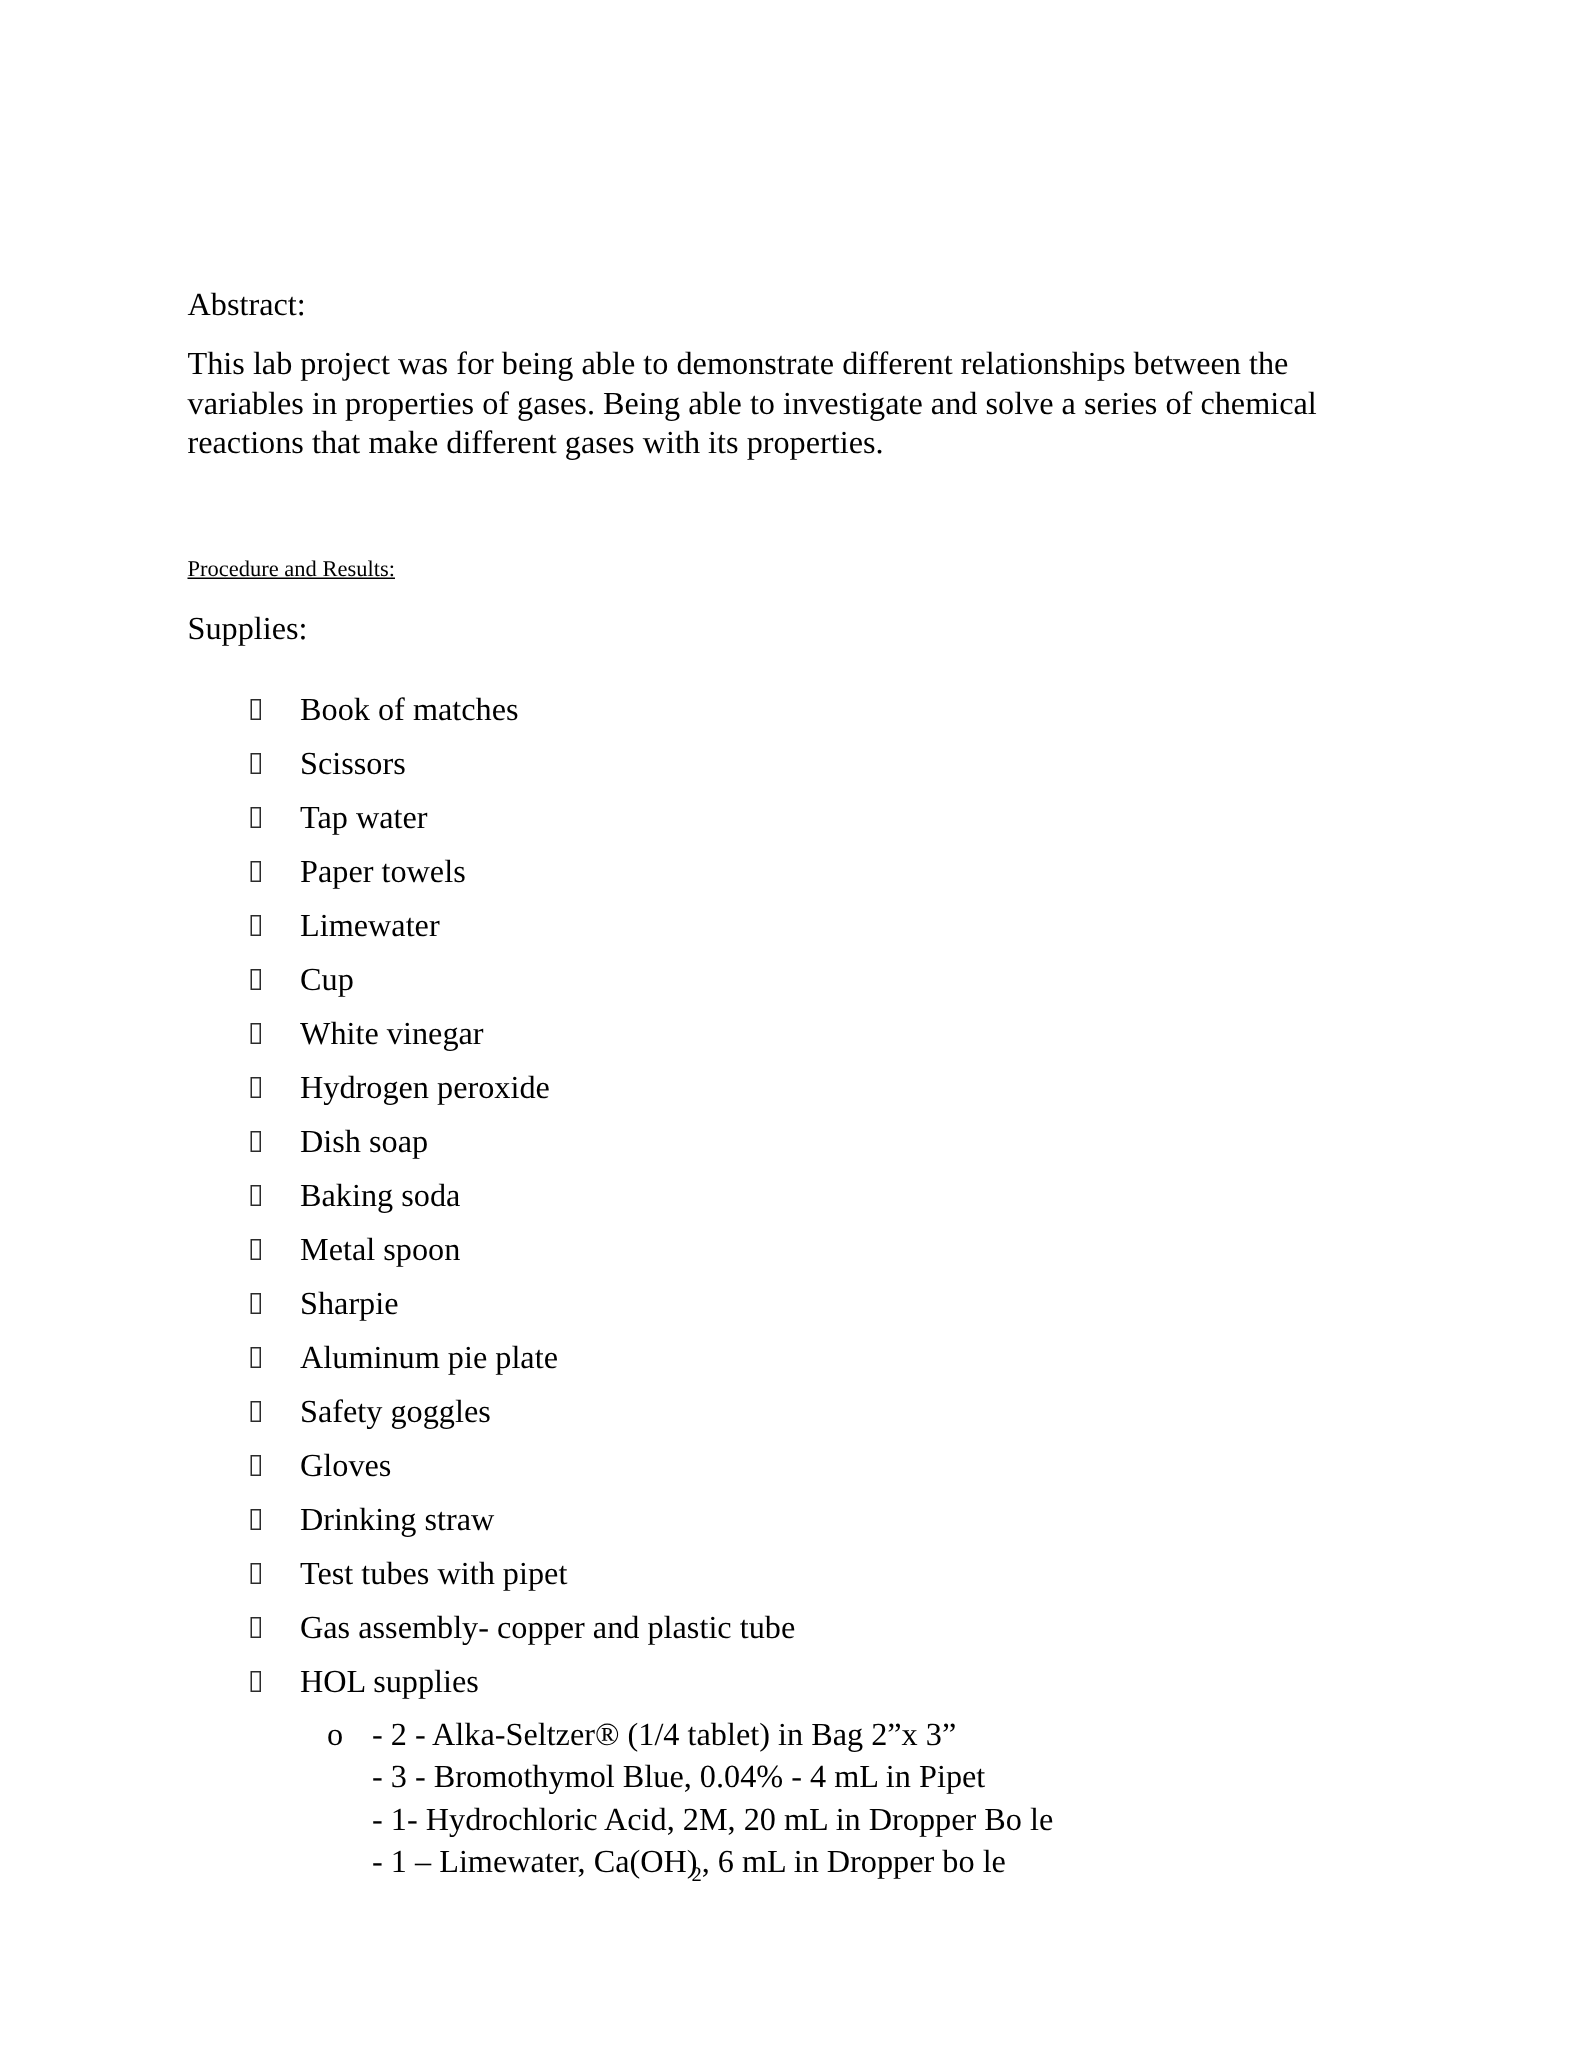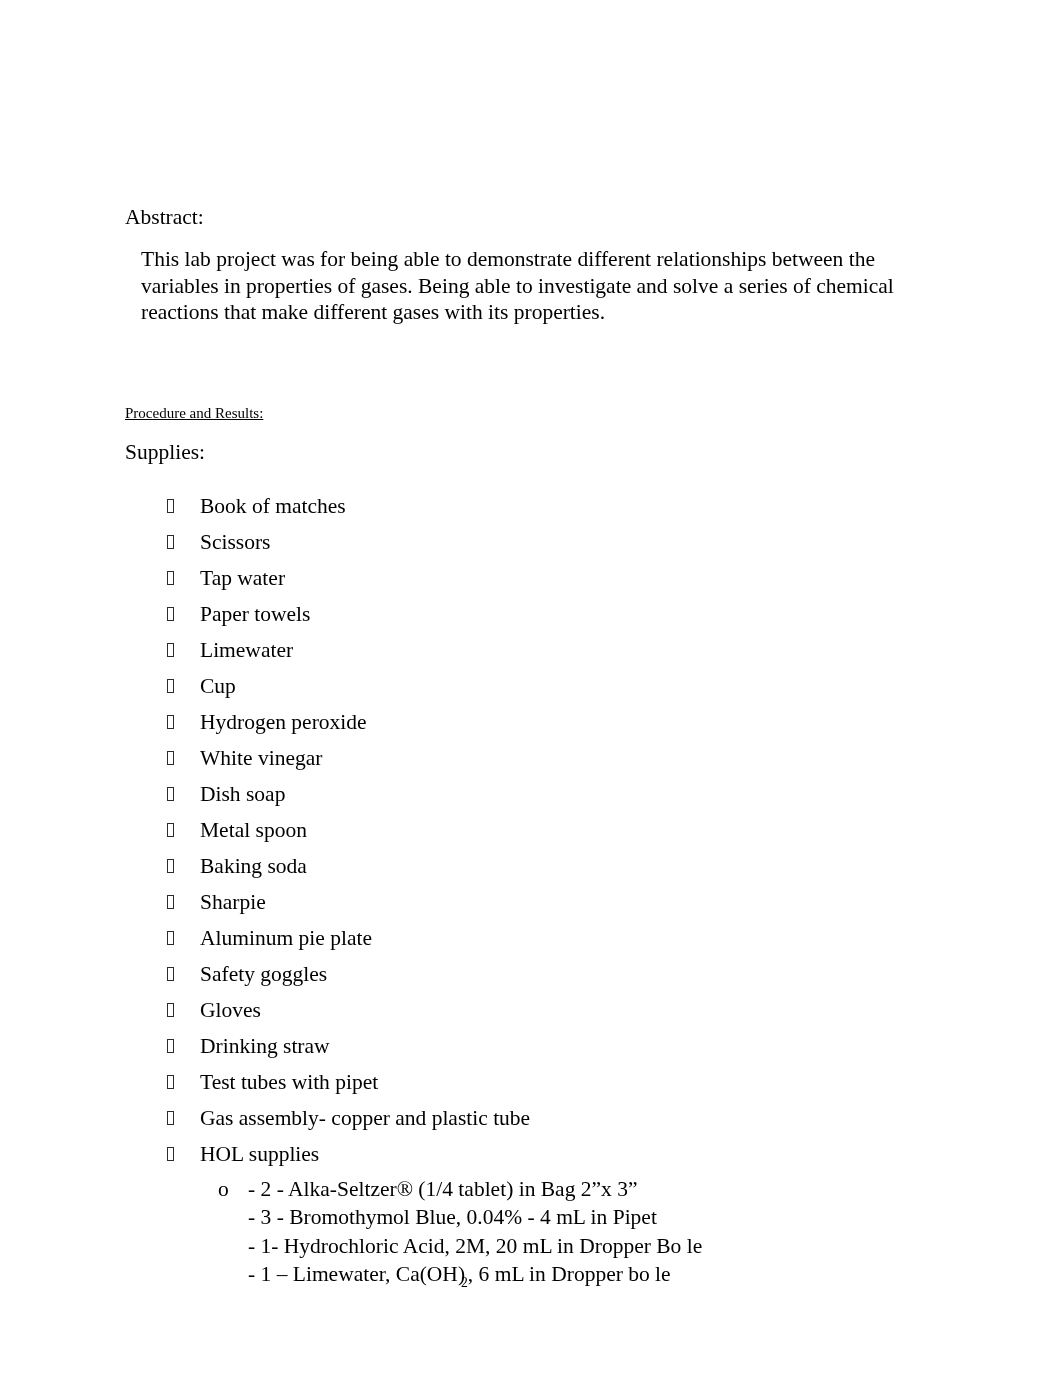--- a/index.html
+++ b/index.html
@@ -17,32 +17,32 @@
     position: relative;
     width: 1062px;
     height: 1376px;
     background: #ffffff;
     overflow: hidden;
   }
   
   .content {
     position: absolute;
     left: 125px;
-    top: 204px;
+    top: 190px;
     width: 792px;
   }
   .heading-abstract {
     font-size: 21.5px;
     line-height: 26px;
     margin: 0 0 13px 0;
   }
   .abstract-body {
     font-size: 21.5px;
     line-height: 26.5px;
-    margin: 16px;
+    margin: 0;
   }
   .gap-large { height: 58px; }
   .heading-procedure {
     font-size: 15px;
     line-height: 26px;
     margin: 0 0 13px 0;
     text-decoration: underline;
   }
   .heading-supplies {
     font-size: 21.5px;
@@ -125,25 +125,25 @@
 
     <div class="heading-supplies">Supplies:</div>
 
     <ul class="supply-list" id="supply-list">
         <li class="supply-item"><span class="tofu-bullet"></span><span class="supply-label">Book of matches</span></li>
         <li class="supply-item"><span class="tofu-bullet"></span><span class="supply-label">Scissors</span></li>
         <li class="supply-item"><span class="tofu-bullet"></span><span class="supply-label">Tap water</span></li>
         <li class="supply-item"><span class="tofu-bullet"></span><span class="supply-label">Paper towels</span></li>
         <li class="supply-item"><span class="tofu-bullet"></span><span class="supply-label">Limewater</span></li>
         <li class="supply-item"><span class="tofu-bullet"></span><span class="supply-label">Cup</span></li>
+        <li class="supply-item"><span class="tofu-bullet"></span><span class="supply-label">White vinegar</span></li>
         <li class="supply-item"><span class="tofu-bullet"></span><span class="supply-label">Hydrogen peroxide</span></li>
-        <li class="supply-item"><span class="tofu-bullet"></span><span class="supply-label">White vinegar</span></li>
         <li class="supply-item"><span class="tofu-bullet"></span><span class="supply-label">Dish soap</span></li>
+        <li class="supply-item"><span class="tofu-bullet"></span><span class="supply-label">Baking soda</span></li>
         <li class="supply-item"><span class="tofu-bullet"></span><span class="supply-label">Metal spoon</span></li>
-        <li class="supply-item"><span class="tofu-bullet"></span><span class="supply-label">Baking soda</span></li>
         <li class="supply-item"><span class="tofu-bullet"></span><span class="supply-label">Sharpie</span></li>
         <li class="supply-item"><span class="tofu-bullet"></span><span class="supply-label">Aluminum pie plate</span></li>
         <li class="supply-item"><span class="tofu-bullet"></span><span class="supply-label">Safety goggles</span></li>
         <li class="supply-item"><span class="tofu-bullet"></span><span class="supply-label">Gloves</span></li>
         <li class="supply-item"><span class="tofu-bullet"></span><span class="supply-label">Drinking straw</span></li>
         <li class="supply-item"><span class="tofu-bullet"></span><span class="supply-label">Test tubes with pipet</span></li>
         <li class="supply-item"><span class="tofu-bullet"></span><span class="supply-label">Gas assembly- copper and plastic tube</span></li>
         <li class="supply-item"><span class="tofu-bullet"></span><span class="supply-label">HOL supplies</span></li>
       </ul>
 

